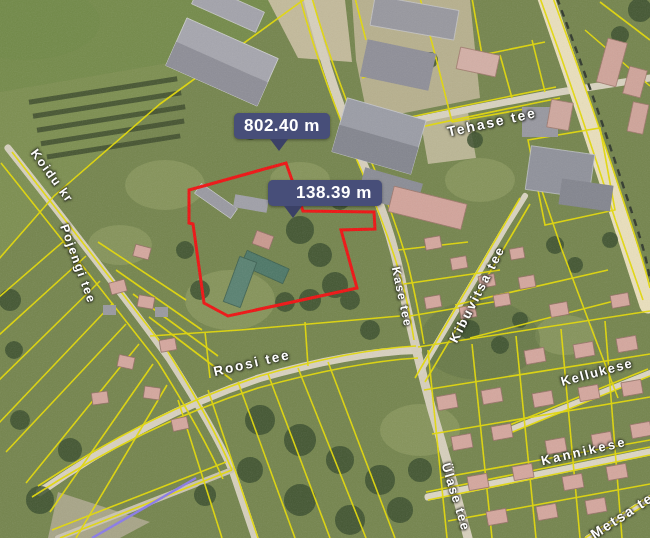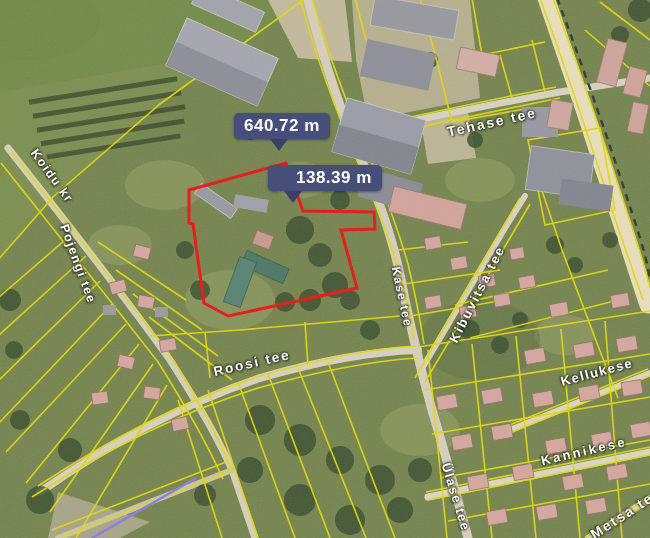--- a/index.html
+++ b/index.html
@@ -34,21 +34,21 @@
     padding:3px 10px;border-radius:5px;white-space:nowrap;
     box-shadow:0 1px 3px rgba(0,0,0,.4);
   }
   .badge::after{
     content:"";position:absolute;top:100%;
     border:9px solid transparent;border-top:12px solid var(--badge-pointer,#3b4166);
     border-bottom:none;
   }
   .b-640{left:234px;top:113px;}
   .b-640::after{left:36px;}
-  .b-138{left:268px;top:165px;padding-left:28px;}
+  .b-138{left:268px;top:180px;padding-left:28px;}
   .b-138::after{left:16px;}
 </style>
 </head>
 <body>
 
 <div class="viewport">
 <svg width="650" height="538" viewBox="0 0 650 538">
   <defs>
     <filter id="noise" x="0" y="0" width="100%" height="100%">
       <feTurbulence type="fractalNoise" baseFrequency="0.8" numOctaves="2" result="t"></feTurbulence>
@@ -302,15 +302,15 @@
 <div class="slabel l-pojengi">Pojengi tee</div>
 <div class="slabel l-tehase">Tehase tee</div>
 <div class="slabel l-kase">Kase tee</div>
 <div class="slabel l-roosi">Roosi tee</div>
 <div class="slabel l-kibuvitsa">Kibuvitsa tee</div>
 <div class="slabel l-kellukese">Kellukese</div>
 <div class="slabel l-kannikese">Kannikese</div>
 <div class="slabel l-ulase">Ülase tee</div>
 <div class="slabel l-metsa">Metsa tee</div>
 
-<div class="badge b-640">640.72 m</div>
+<div class="badge b-640">802.40 m</div>
 <div class="badge b-138">138.39 m</div>
 </div>
 
 </body></html>

